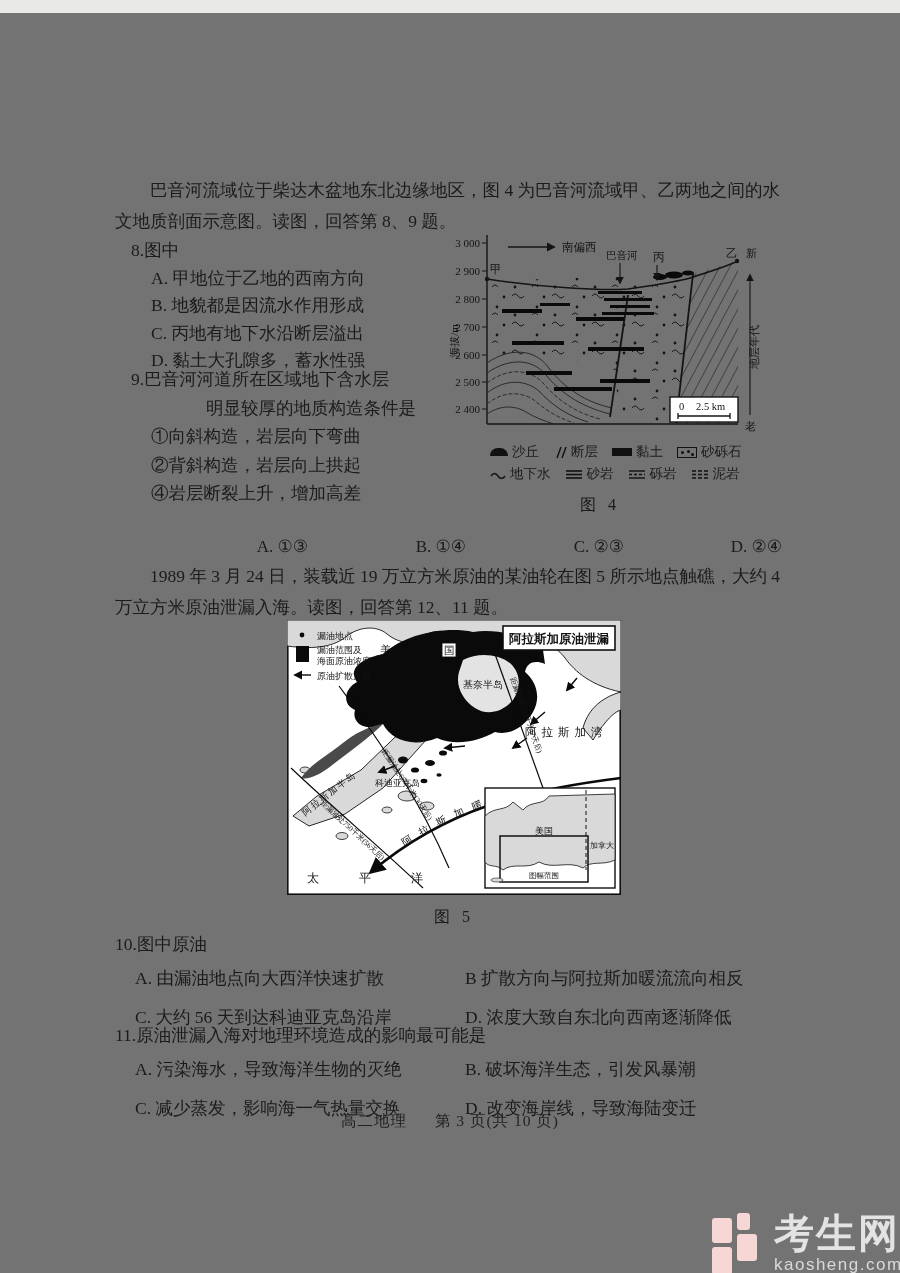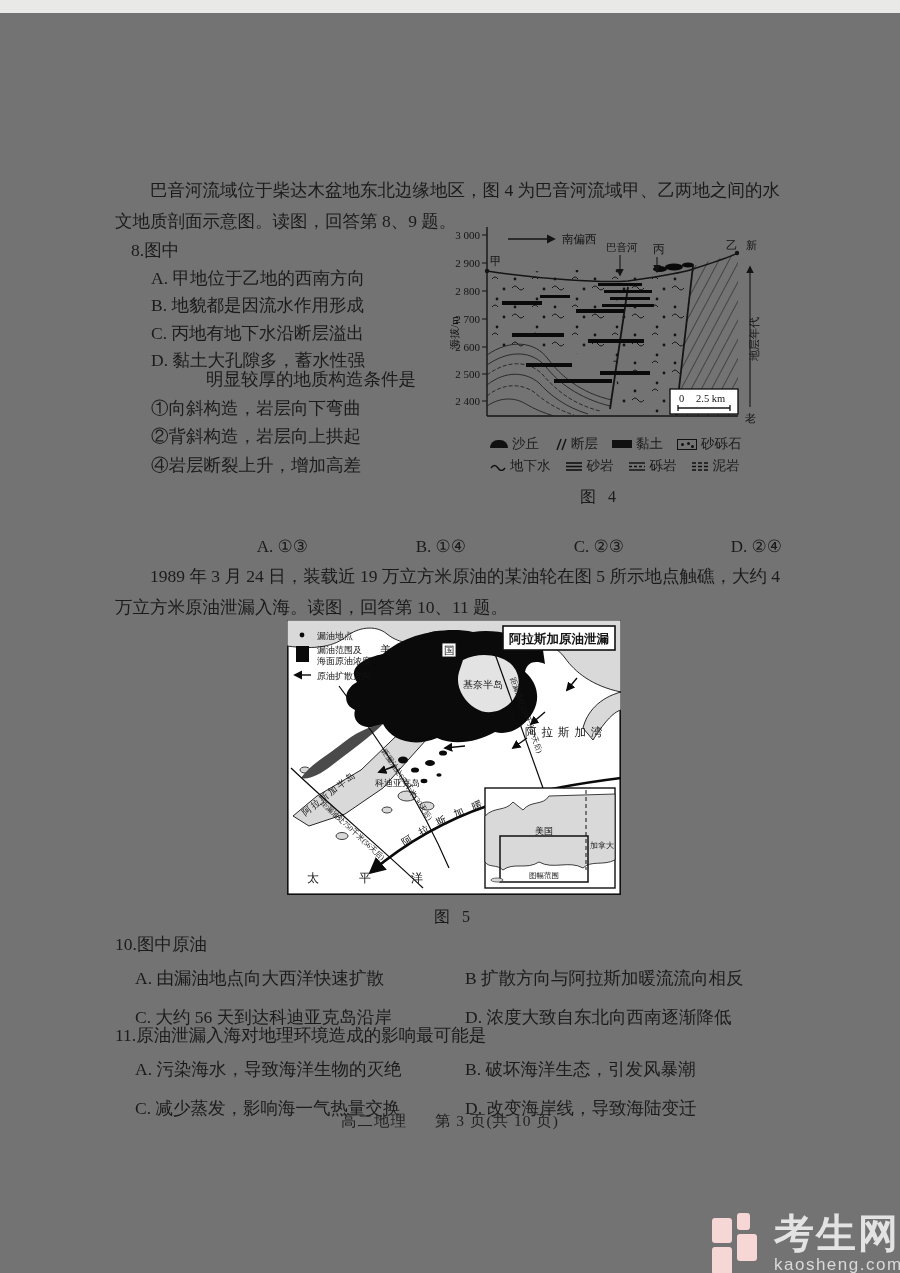--- a/index.html
+++ b/index.html
@@ -56,34 +56,35 @@
 
   <div class="abs qblock" style="left:131px; top:224px; width:330px; line-height:27.5px;">
     <span class="num-stem"><span>8.</span><span>图中</span></span>
     <span class="opt-line"><span>A.</span> <span>甲地位于乙地的西南方向</span></span>
     <span class="opt-line"><span>B.</span> <span>地貌都是因流水作用形成</span></span>
     <span class="opt-line"><span>C.</span> <span>丙地有地下水沿断层溢出</span></span>
     <span class="opt-line"><span>D.</span> <span>黏土大孔隙多，蓄水性强</span></span>
   </div>
 
   <div class="abs qblock" style="left:131px; top:352px; width:340px; line-height:28.5px;">
+    <span class="num-stem"><span>9.</span><span>巴音河河道所在区域地下含水层</span></span>
     <span class="stem-cont">明显较厚的地质构造条件是</span>
     <span class="opt-line">①向斜构造，岩层向下弯曲</span>
     <span class="opt-line">②背斜构造，岩层向上拱起</span>
     <span class="opt-line">④岩层断裂上升，增加高差</span>
   </div>
 
   <div class="abs ans-row" style="left:150px; top:523px; width:640px;">
     <span class="ans"><span>A.</span> <span>①③</span></span>
     <span class="ans"><span>B.</span> <span>①④</span></span>
     <span class="ans"><span>C.</span> <span>②③</span></span>
     <span class="ans"><span>D.</span> <span>②④</span></span>
   </div>
 
-  <div class="abs" style="left:450px; top:196px; width:350px;">
+  <div class="abs" style="left:450px; top:204px; width:350px;">
     <svg width="350" height="216" viewBox="0 0 350 216">
       <defs>
         <marker id="ah" viewBox="0 0 10 10" refX="8" refY="5" markerWidth="7" markerHeight="7" orient="auto-start-reverse">
           <path d="M0,0 L10,5 L0,10 Z" fill="#141414"></path>
         </marker>
         <pattern id="aquifer" width="40" height="28" patternUnits="userSpaceOnUse">
           <circle cx="7" cy="6" r="1.4" fill="#141414"></circle>
           <circle cx="25" cy="14" r="1.4" fill="#141414"></circle>
           <circle cx="14" cy="24" r="1.4" fill="#141414"></circle>
           <path d="M22,23 q3,-4 6,0 q3,4 6,0" stroke="#141414" stroke-width="1" fill="none"></path>
@@ -246,21 +247,21 @@
             </span>
           <span>泥岩</span>
         </span>
       </div>
     </div>
     <div class="fig-caption" style="margin-top:10px; width:300px;">图 4</div>
   </div>
 
   <div class="abs body-text" style="left:115px; top:548px; width:678px;">
     <span class="indent">1989 年 3 月 24 日，装载近 19 万立方米原油的某油轮在图 5 所示地点触礁，大约 4</span>
-    <span>万立方米原油泄漏入海。读图，回答第 10、11 题。</span>
+    <span>万立方米原油泄漏入海。读图，回答第 12、11 题。</span>
   </div>
 
   <div class="abs" style="left:287px; top:607px;">
     <svg width="334" height="275" viewBox="0 0 334 275">
       <defs>
         <marker id="ah2" viewBox="0 0 10 10" refX="8" refY="5" markerWidth="6.5" markerHeight="6.5" orient="auto-start-reverse">
           <path d="M0,0 L10,5 L0,10 Z" fill="#0a0a0a"></path>
         </marker>
       </defs>
       <rect x="0.8" y="0.8" width="332.4" height="273.4" fill="#ffffff" stroke="#111" stroke-width="1.6"></rect>

